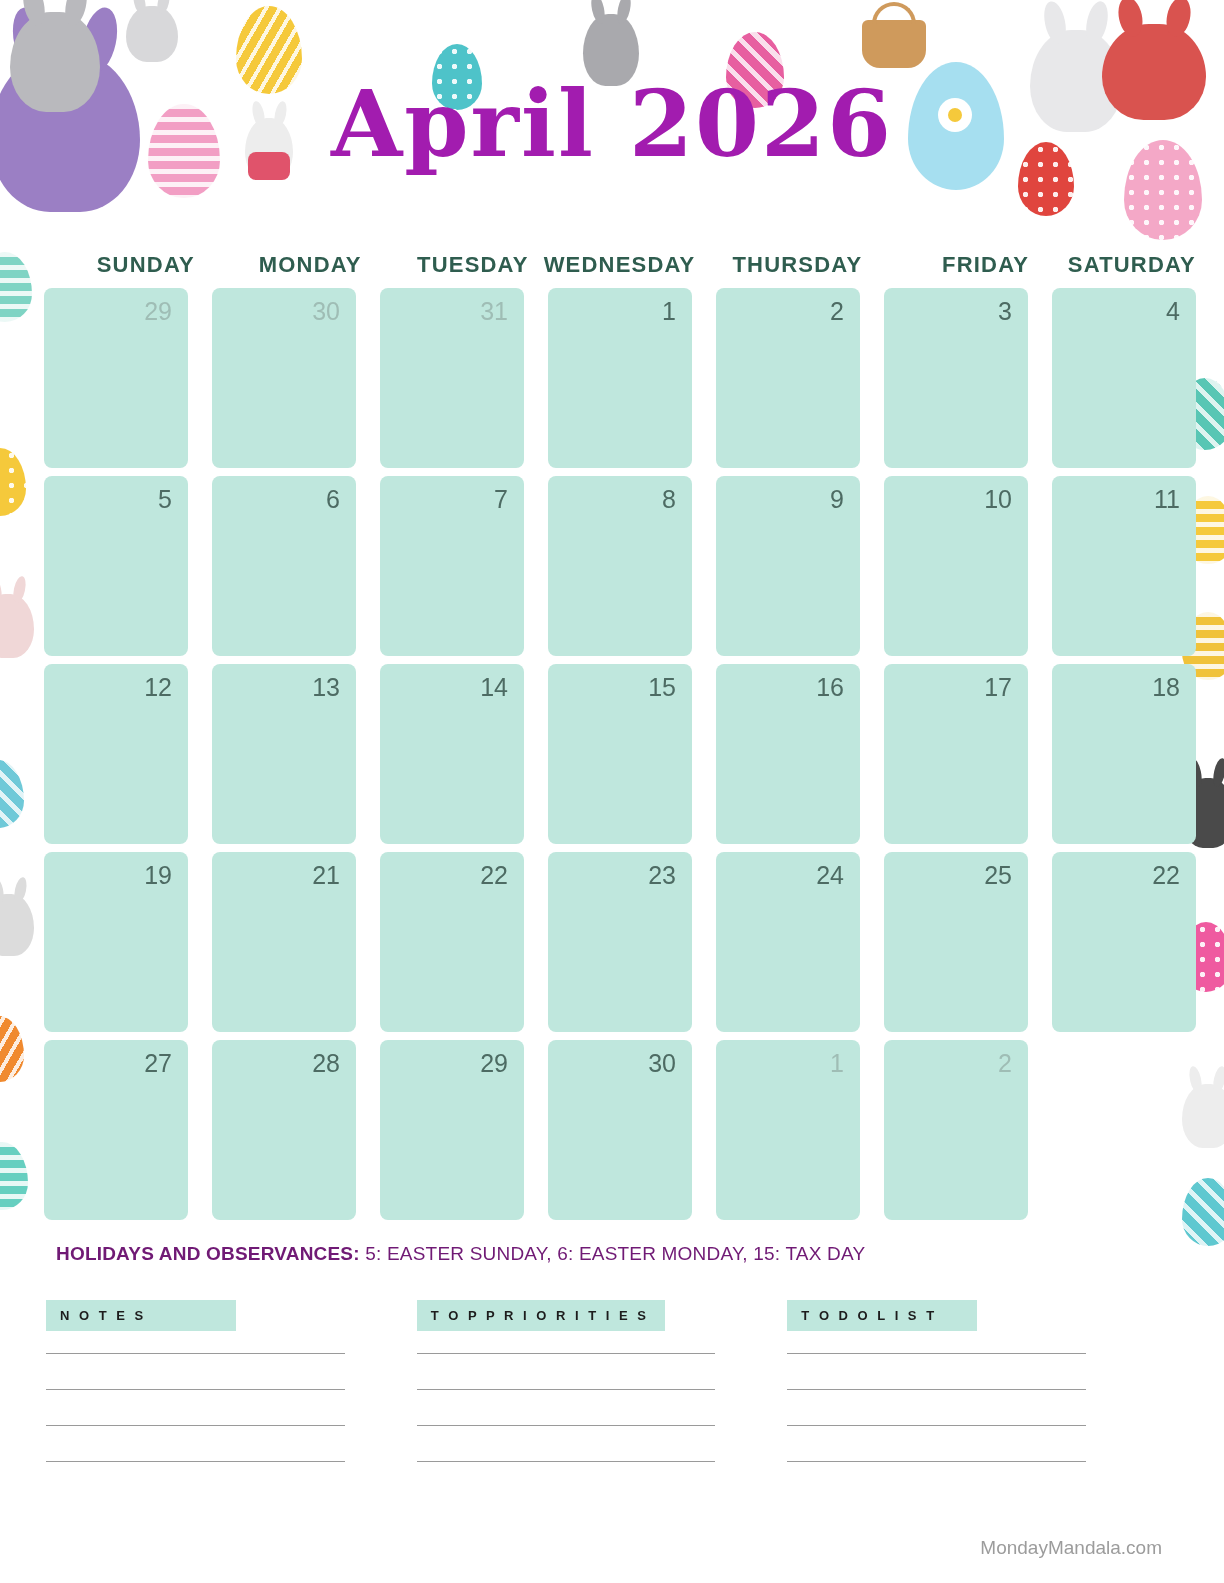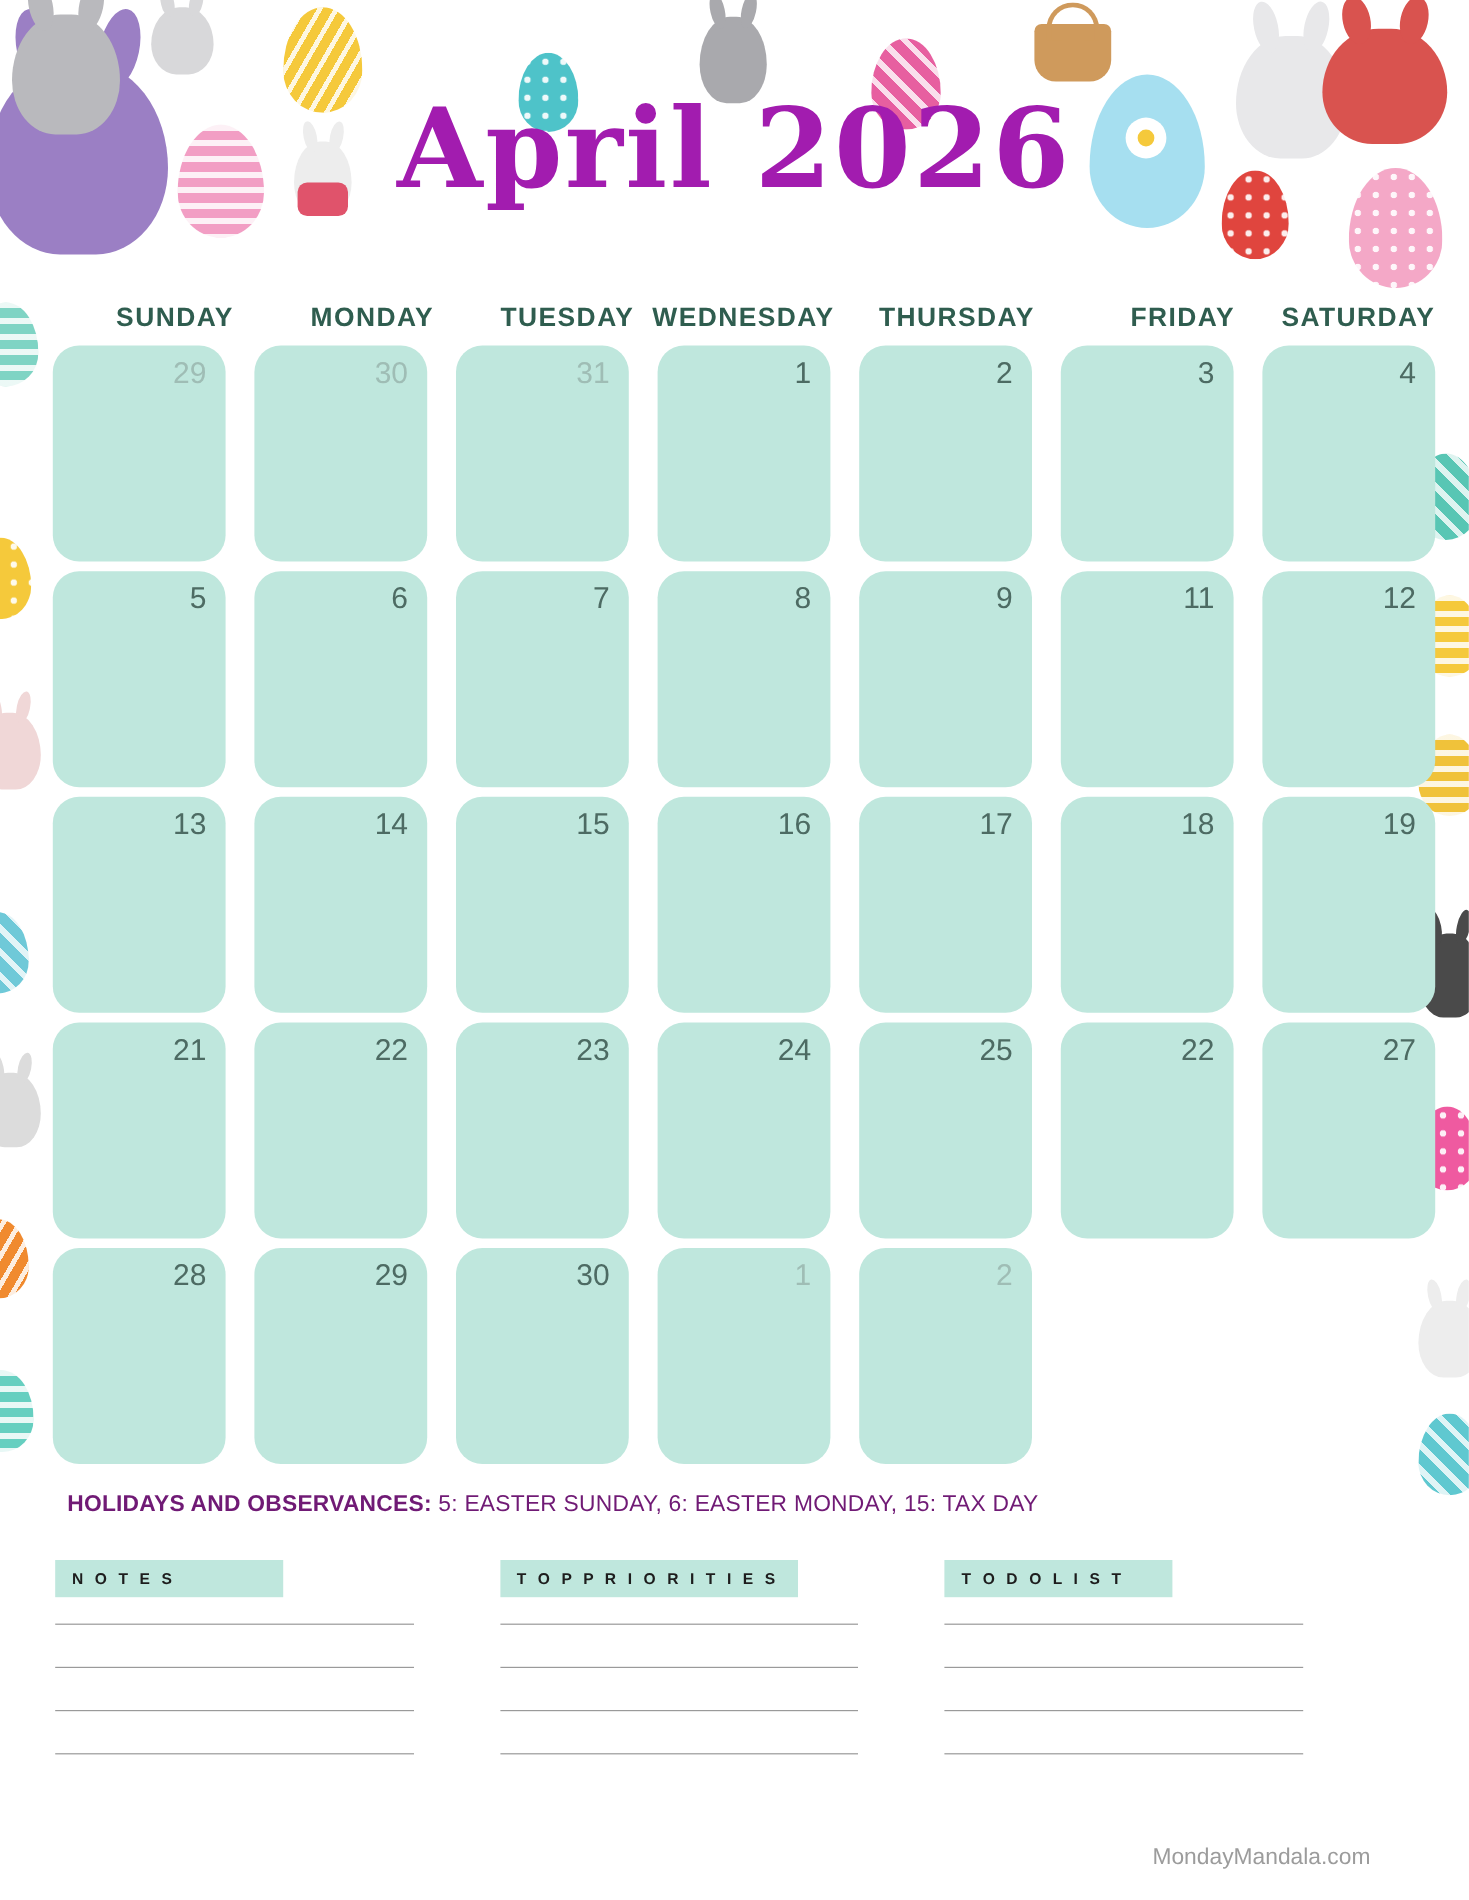--- a/index.html
+++ b/index.html
@@ -96,21 +96,21 @@
     font-family: "Liberation Sans", sans-serif;
   }
   .grid {
     display: grid;
     grid-template-columns: repeat(7, 1fr);
     grid-auto-rows: 180px;
     gap: 8px;
   }
   .cell {
     background: #bfe7dd;
-    border-radius: 22px;
+    border-radius: 8px;
     position: relative;
     margin-left: 16px;
   }
   .cell .num {
     position: absolute;
     top: 9px;
     right: 16px;
     font-size: 25px;
     color: #4d6b63;
     font-family: "Liberation Sans", sans-serif;
@@ -150,21 +150,21 @@
   }
   .lines { margin-top: 22px; }
   .line {
     height: 1px;
     background: #9a9a9a;
     margin-bottom: 35px;
   }
 
   .footer {
     position: absolute;
-    right: 82px;
+    right: 62px;
     bottom: 24px;
     font-size: 19px;
     color: #9c9c9c;
   }
 </style>
 </head>
 <body>
 
 <div class="header">
 
@@ -263,20 +263,23 @@
     <div class="cell">
         <span class="num">7</span>
       </div>
     <div class="cell">
         <span class="num">8</span>
       </div>
     <div class="cell">
         <span class="num">9</span>
       </div>
     <div class="cell">
+        <span class="num">10</span>
+      </div>
+    <div class="cell">
         <span class="num">11</span>
       </div>
 
     <div class="cell">
         <span class="num">12</span>
       </div>
     <div class="cell">
         <span class="num">13</span>
       </div>
     <div class="cell">

